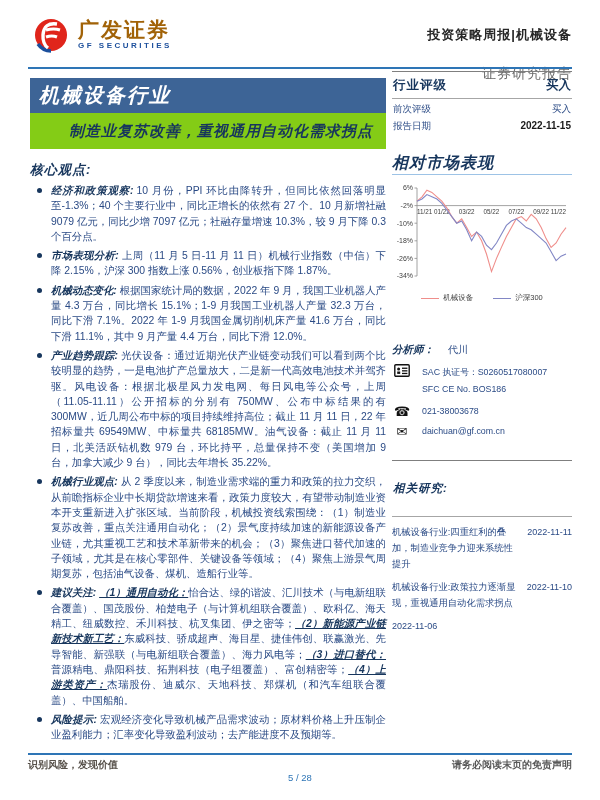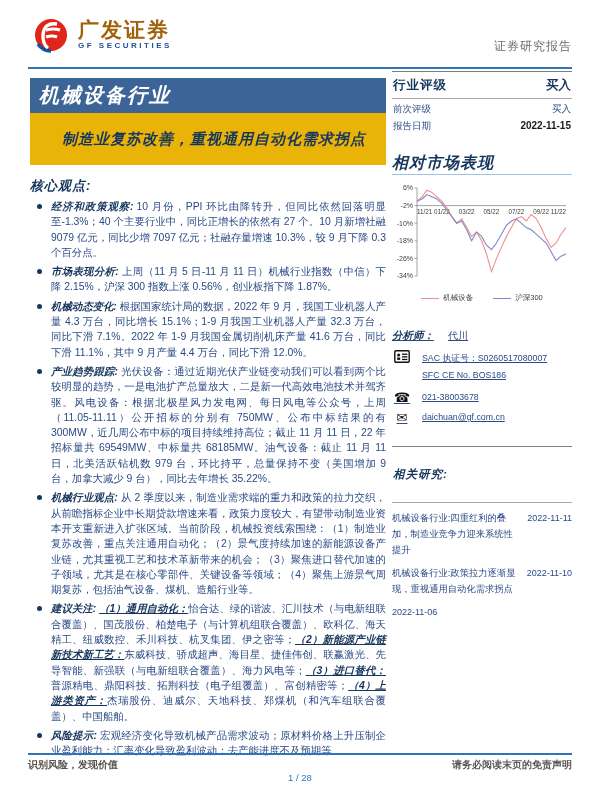--- a/index.html
+++ b/index.html
@@ -7,30 +7,30 @@
        font-family:"Liberation Sans",sans-serif;-webkit-font-smoothing:antialiased;}
   .abs{position:absolute;}
 
   
   .logo-wrap{left:30px;top:14px;display:flex;align-items:center;gap:6px;}
   .brand-txt .cn{font-size:21px;font-weight:bold;color:#a16207;letter-spacing:2px;line-height:22px;
                  font-family:"DejaVu Serif",serif;}
   .brand-txt .en{font-size:8px;font-weight:bold;color:#1c4f9c;letter-spacing:2.5px;line-height:10px;}
   .header-right{right:28px;top:26px;text-align:right;}
   .header-right .l1{font-size:13px;font-weight:bold;color:#262626;letter-spacing:1px;}
-  .header-right .l2{font-size:12px;color:#6b6b6b;margin-top:12px;letter-spacing:1px;}
+  .header-right .l2{font-size:14px;color:#6b6b6b;margin-top:21px;letter-spacing:1px;}
   .rule-top{left:28px;right:28px;top:67px;height:2px;background:#2e75b6;}
 
   
   .left-col{left:30px;top:78px;width:356px;}
   .title-bar{background:#3d6496;color:#ffffff;height:35px;display:flex;align-items:center;
              padding-left:9px;font-size:20px;font-weight:bold;font-style:italic;
              font-family:"DejaVu Serif",serif;letter-spacing:2px;}
-  .subtitle-bar{background:#eab308;height:52px;display:flex;align-items:center;justify-content:flex-end;
-                padding-right:20px;font-size:15px;font-weight:bold;font-style:italic;color:#17365d;
+  .subtitle-bar{background:#84cc16;height:36px;display:flex;align-items:center;justify-content:flex-end;
+                padding-right:13px;font-size:15px;font-weight:bold;font-style:italic;color:#17365d;
                 font-family:"DejaVu Serif",serif;letter-spacing:1px;}
   .core-head{margin:12px 0 4px 0;font-size:13px;font-weight:bold;font-style:italic;color:#17365d;letter-spacing:1px;}
   ul.bullets{list-style:none;margin:4px 0 0 0;padding:0;}
   ul.bullets li{display:flex;margin-bottom:4px;}
   .dot{flex:0 0 auto;width:5px;height:5px;border-radius:50%;background:#17365d;margin:5px 9px 0 7px;}
   .btxt{flex:1 1 auto;font-size:10.4px;line-height:15.3px;color:#2a4a85;text-align:justify;}
   .blabel{font-weight:bold;font-style:italic;color:#17365d;margin-right:3px;}
   .seg-ul{font-weight:bold;font-style:italic;text-decoration:underline;color:#17365d;}
 
   
@@ -45,21 +45,21 @@
   .r-row.sub .v{font-size:9.5px;color:#2a4a85;}
   .r-row.sub .v.strong{font-weight:bold;color:#1a1a1a;font-size:10px;}
 
   .mkt-head{margin-top:20px;font-size:16px;font-weight:bold;font-style:italic;color:#17365d;
             letter-spacing:1px;border-bottom:1.5px solid #9dc3e6;}
   .chart-box{margin-top:8px;}
   .legend{display:flex;justify-content:center;gap:20px;margin-top:4px;}
   .legend .item{display:flex;align-items:center;gap:4px;font-size:7.5px;color:#404040;}
   .legend .sw{width:18px;height:0;border-top:1.5px solid;}
 
-  .analyst{margin-top:26px;font-size:9.5px;color:#2a4a85;text-decoration:underline;}
+  .analyst{margin-top:40px;font-size:9.5px;color:#2a4a85;}
   .an-line{display:flex;gap:14px;align-items:baseline;}
   .an-label{font-weight:bold;font-style:italic;color:#17365d;font-size:10.5px;}
   .an-name{font-size:10px;color:#2a4a85;}
   .an-row{display:flex;gap:10px;margin-top:7px;align-items:flex-start;}
   .an-ico{flex:0 0 20px;text-align:center;color:#111;font-size:13px;line-height:13px;}
   .an-val{font-size:8.8px;color:#2a4a85;line-height:13px;}
   .an-val.two{line-height:17px;}
 
   .related{margin-top:22px;}
   .rel-head{border-top:1.5px solid #7f7f7f;border-bottom:1px solid #a6a6a6;padding:20px 1px;
@@ -84,20 +84,21 @@
     <path d="M27 10 Q14 8 13 21 Q12.5 30 18 34" stroke="#ffffff" stroke-width="3.4" fill="none"></path>
     <path d="M16 16 Q24 14 30 16" stroke="#ffffff" stroke-width="3" fill="none"></path>
     <path d="M16 23 Q22 21 27 23" stroke="#ffffff" stroke-width="3" fill="none"></path>
   </svg>
   <div class="brand-txt">
     <div class="cn">广发证券</div>
     <div class="en">GF SECURITIES</div>
   </div>
 </div>
 <div class="abs header-right">
+  <div class="l1">投资策略周报|机械设备</div>
   <div class="l2">证券研究报告</div>
 </div>
 <div class="abs rule-top"></div>
 
 <div class="abs left-col">
   <div class="title-bar">机械设备行业</div>
   <div class="subtitle-bar">制造业复苏改善，重视通用自动化需求拐点</div>
 
   <div class="core-head">核心观点:</div>
 
@@ -232,13 +233,13 @@
     </div>
     <div class="rel-item">
       <span class="rel-date">2022-11-06</span>
     </div>
   </div>
 </div>
 
 <div class="abs rule-bottom"></div>
 <div class="abs foot-left">识别风险，发现价值</div>
 <div class="abs foot-right">请务必阅读末页的免责声明</div>
-<div class="abs foot-page">1 / 28</div>
+<div class="abs foot-page">5 / 28</div>
 
 </body></html>

